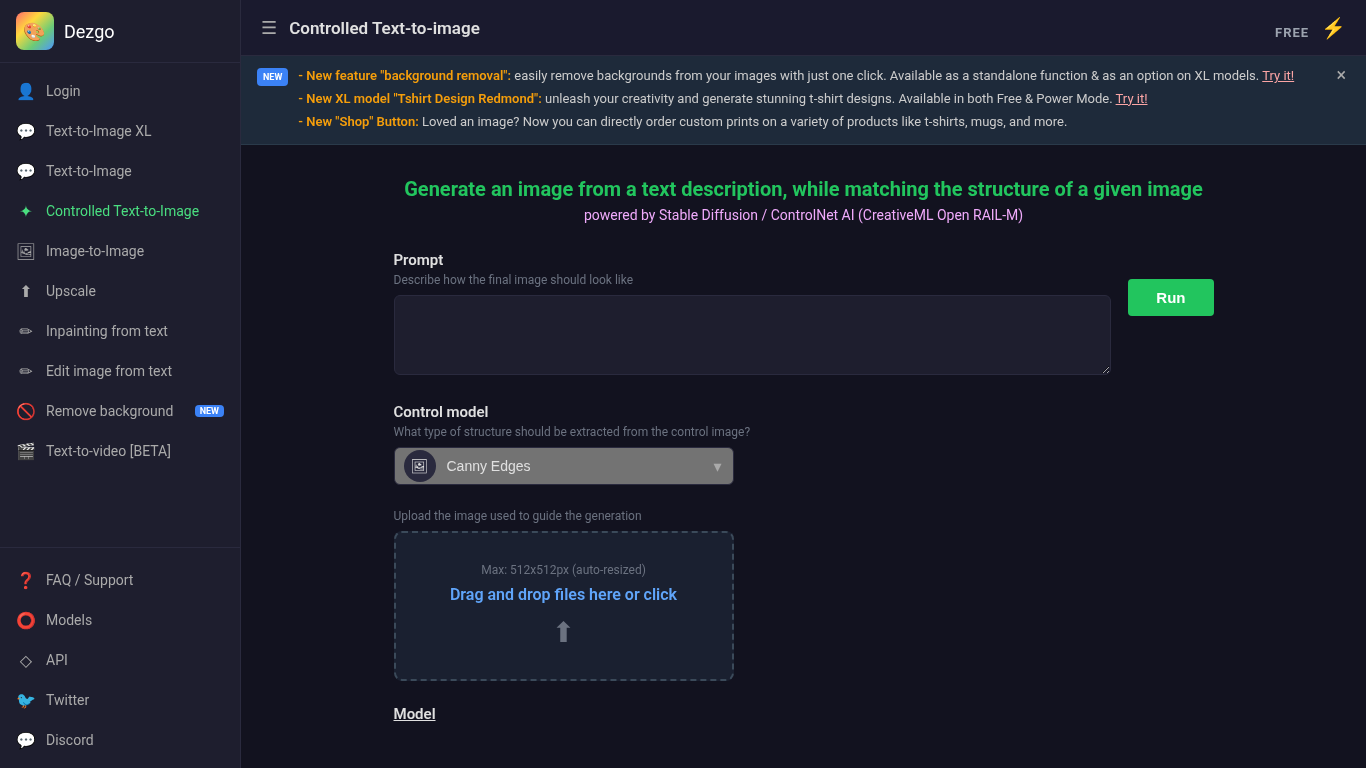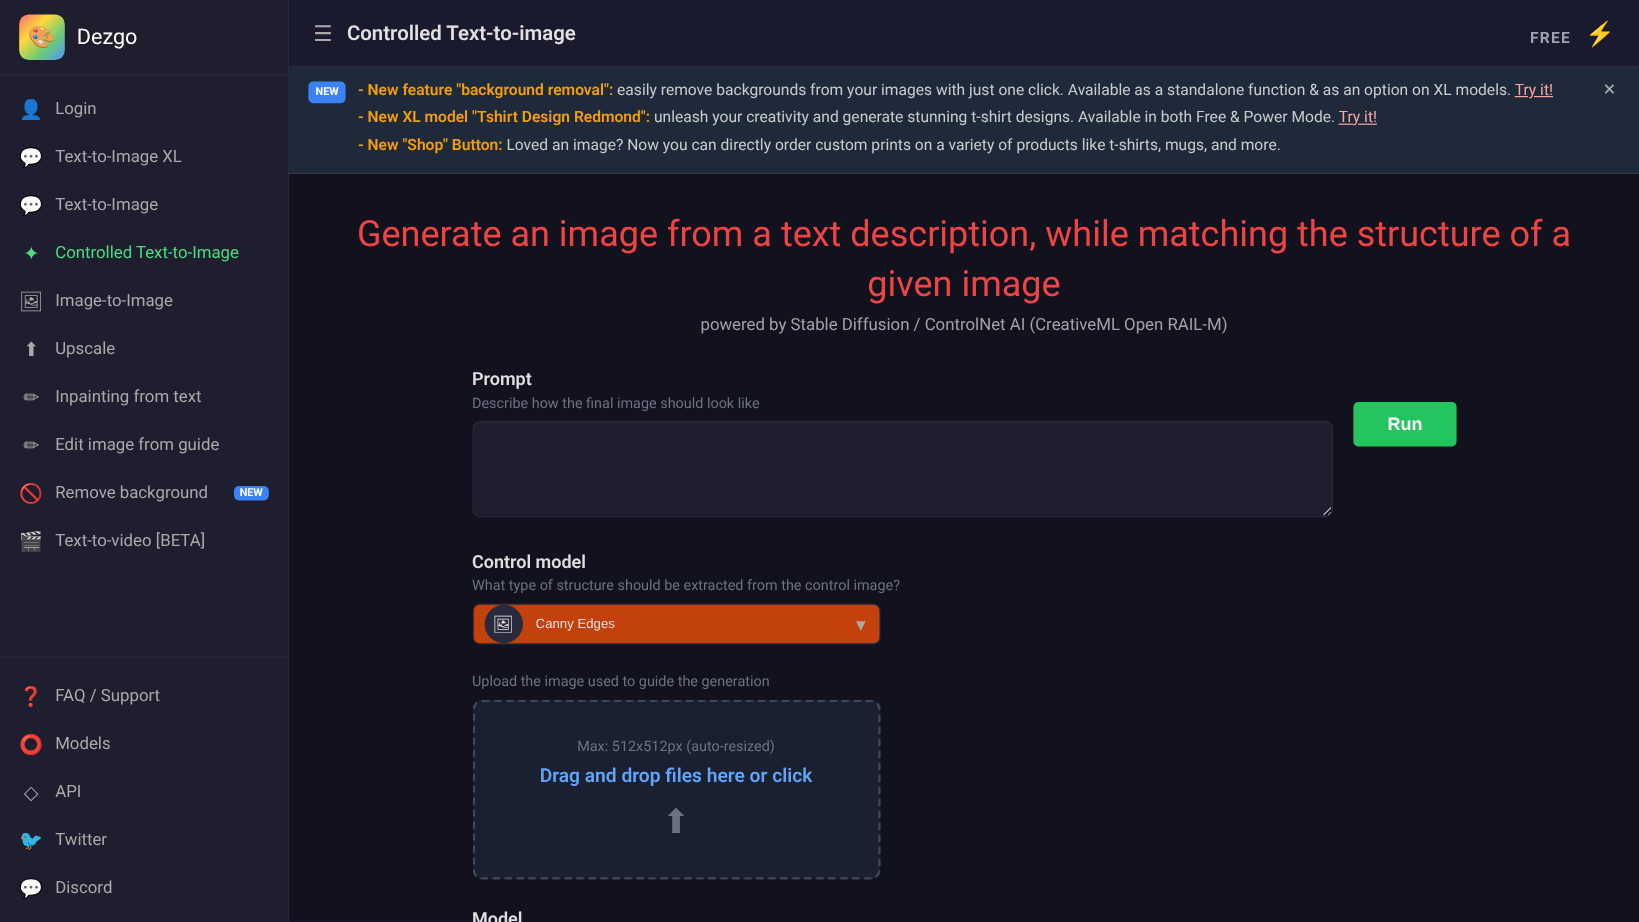--- a/index.html
+++ b/index.html
@@ -189,29 +189,29 @@
       overflow-y: auto;
       padding: 30px 40px 40px;
     }
 
     .page-heading {
       text-align: center;
       margin-bottom: 8px;
     }
 
     .page-title {
-      font-size: 30px;
-      font-weight: 400;
-      color: #ef4444;
+      font-size: 20px;
+      font-weight: 700;
+      color: #22c55e;
       line-height: 1.4;
     }
 
     .page-subtitle {
       font-size: 14px;
-      color: #a3a3a3;
+      color: #f0abfc;
       margin-top: 4px;
     }
 
     
     .form-section {
       max-width: 820px;
       margin: 28px auto 0;
     }
 
     .form-row {
@@ -271,25 +271,25 @@
     }
 
     .select-wrapper {
       position: relative;
       display: inline-block;
       width: 340px;
     }
 
     .model-select {
       width: 100%;
-      background: #c2410c;
+      background: #737373;
       border: 1px solid #2a2a3e;
       border-radius: 6px;
       color: #e0e0e0;
-      font-size: 11px;
+      font-size: 14px;
       padding: 10px 40px 10px 52px;
       appearance: none;
       cursor: pointer;
       outline: none;
     }
 
     .model-select-icon {
       position: absolute;
       left: 10px;
       top: 50%;
@@ -406,21 +406,21 @@
     <span class="nav-label">Upscale</span>
 
   </div>
       <div class="nav-item">
     <span class="nav-icon">✏</span>
     <span class="nav-label">Inpainting from text</span>
 
   </div>
       <div class="nav-item">
     <span class="nav-icon">✏</span>
-    <span class="nav-label">Edit image from guide</span>
+    <span class="nav-label">Edit image from text</span>
 
   </div>
       <div class="nav-item">
     <span class="nav-icon">🚫</span>
     <span class="nav-label">Remove background</span>
     <span class="badge-new">NEW</span>
   </div>
       <div class="nav-item">
     <span class="nav-icon">🎬</span>
     <span class="nav-label">Text-to-video [BETA]</span>

